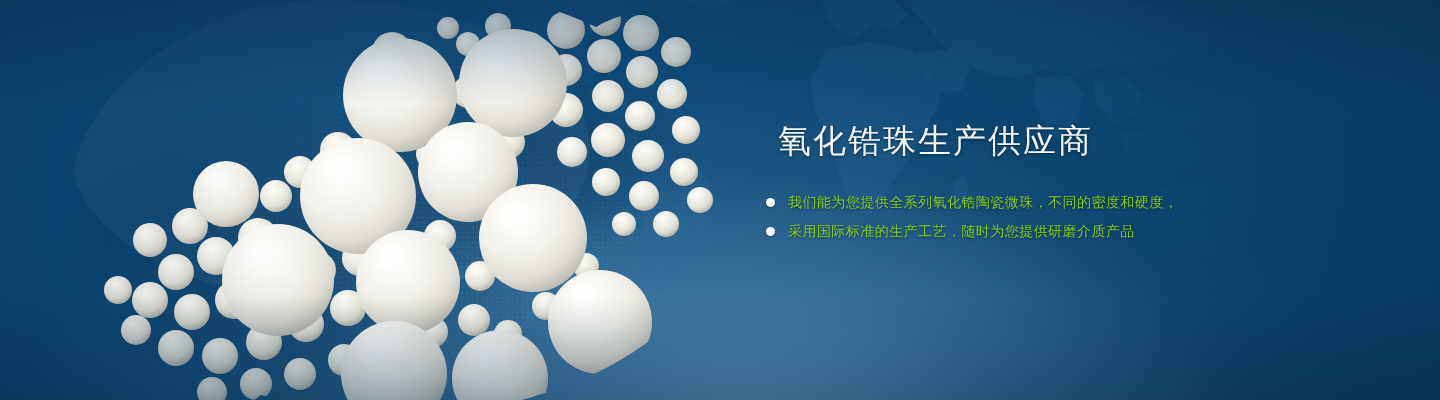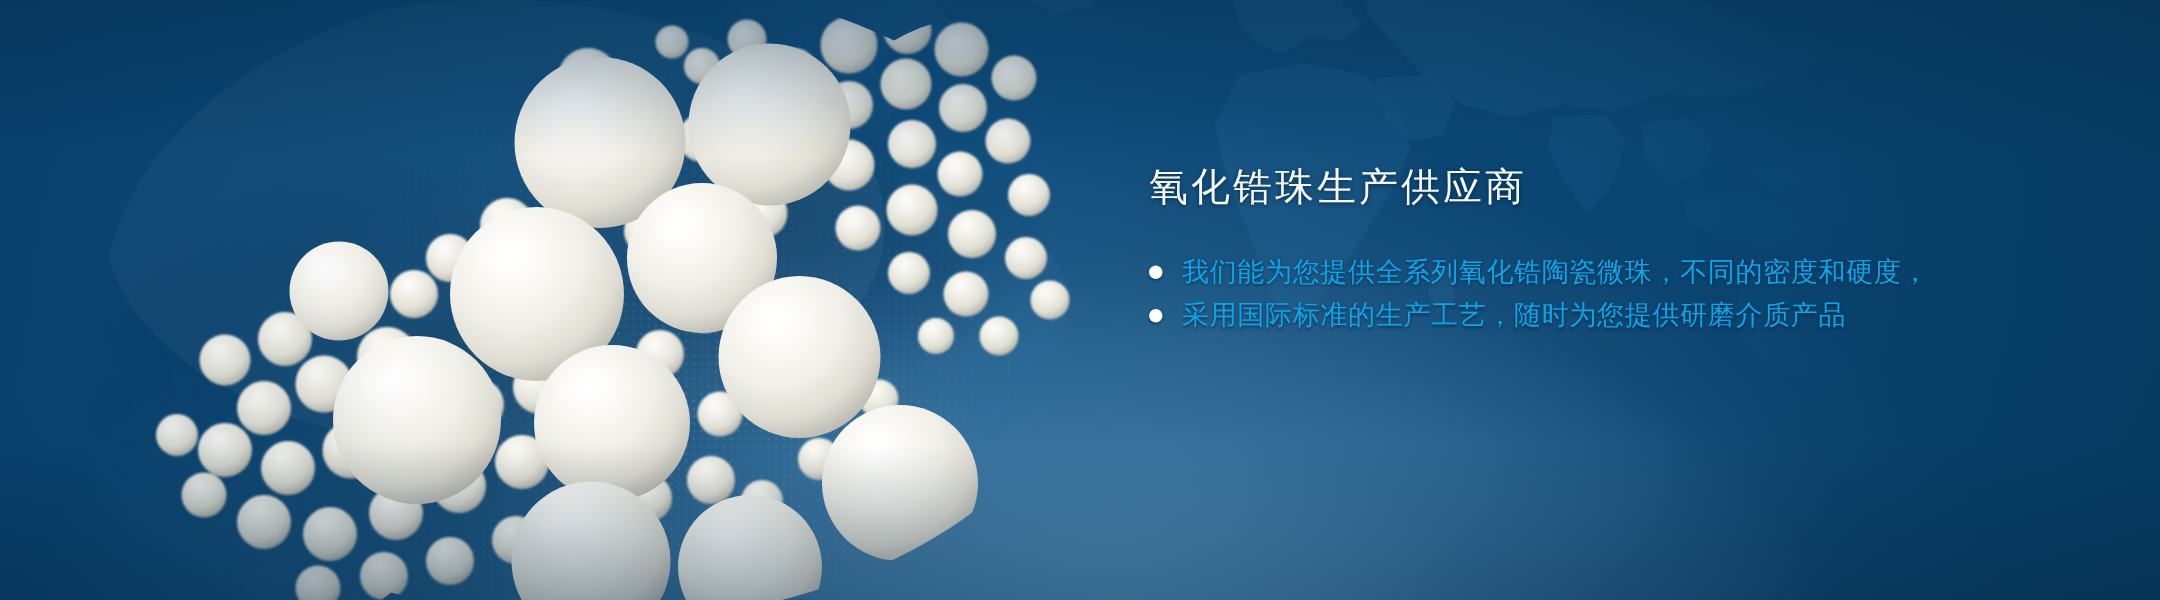--- a/index.html
+++ b/index.html
@@ -58,41 +58,41 @@
   }
   .beads svg{display:block;width:100%;height:100%;}
 
   
   .copy{
     position:absolute;
     left:762px; top:104px;
     width:620px;
   }
   .headline{
-    margin:4px;
-    font-size:26px;
+    margin:16px;
+    font-size:33px;
     font-weight:500;
     letter-spacing:2px;
     color:#f4f8fb;
     line-height:1.28;
     text-shadow:0 1px 3px rgba(2,24,45,.70);
     white-space:nowrap;
   }
   .bullets{
     list-style:none;
     margin:28px 0 0 0;
     padding:0;
   }
   .bullet{
     position:relative;
     padding-left:26px;
     margin-bottom:5px;
-    font-size:18px;
+    font-size:14px;
     line-height:24px;
-    color:#0ea5e9;
+    color:#84cc16;
     letter-spacing:.45px;
     text-shadow:0 1px 2px rgba(3,28,50,.62);
   }
   .bullet:last-child{margin-bottom:0;}
   .dot{
     position:absolute;
     left:4px; top:8px;
     width:9px; height:9px;
     border-radius:50%;
     background:#ffffff;

